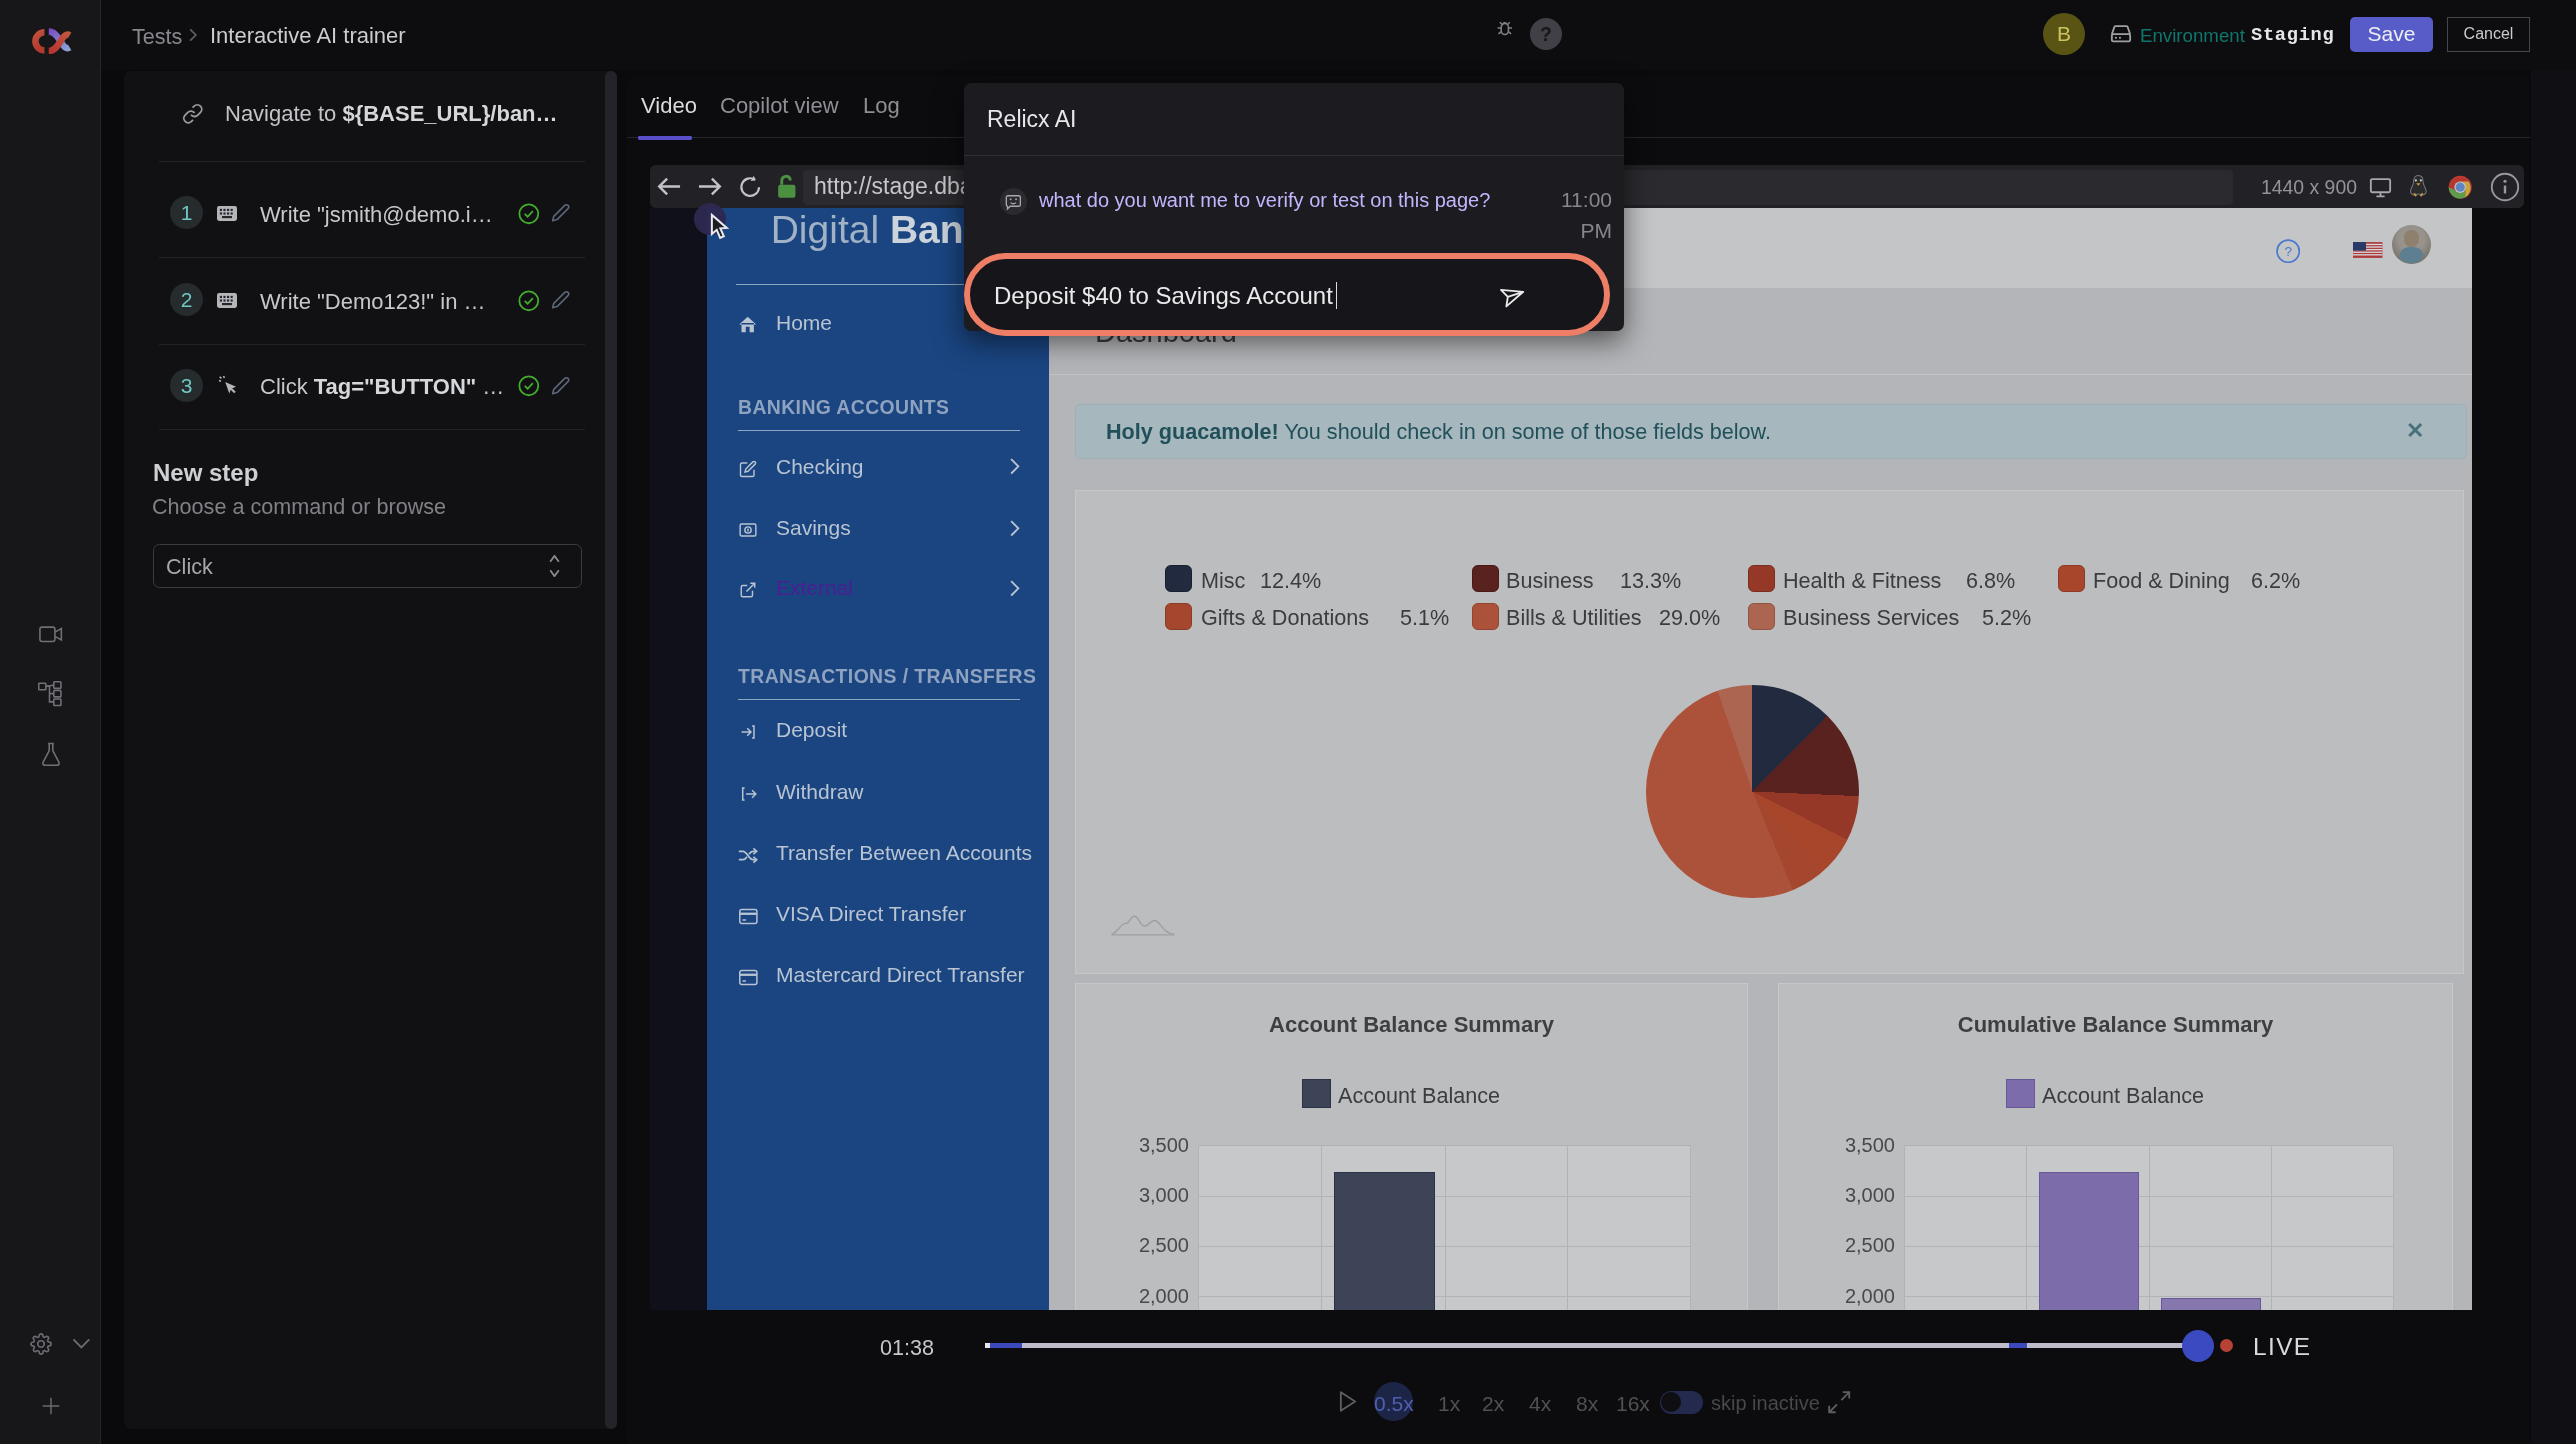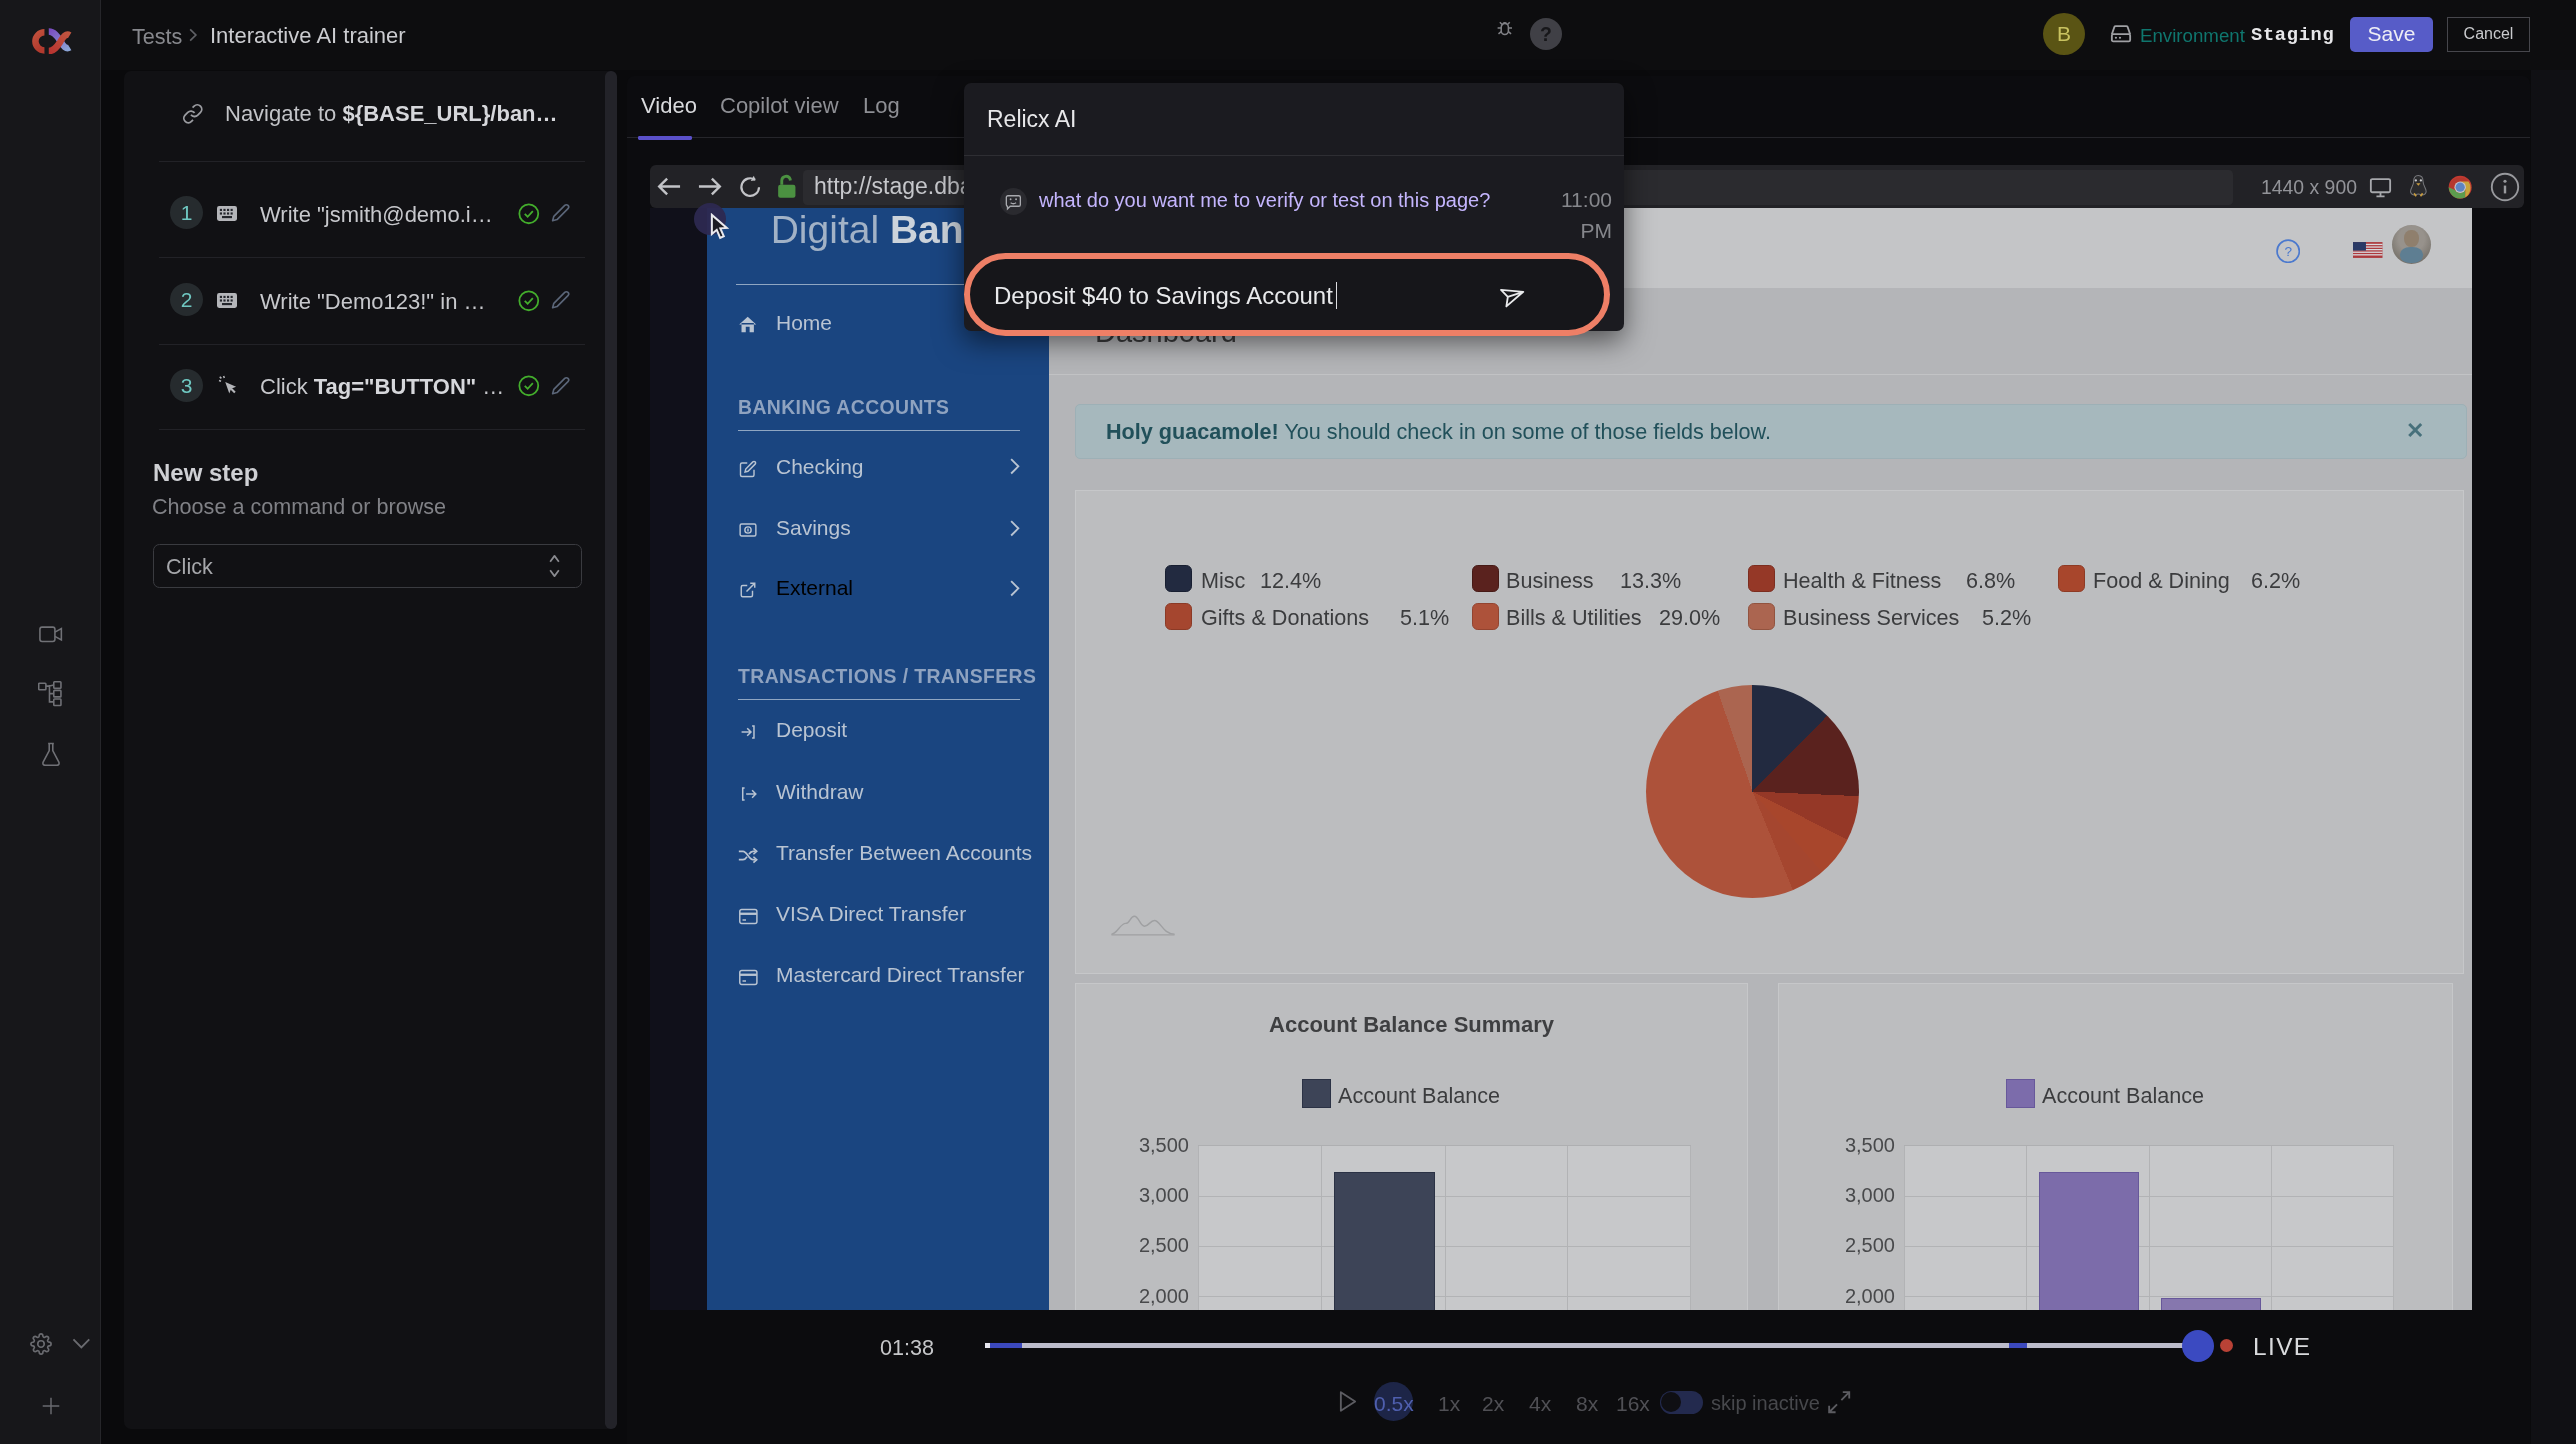--- a/index.html
+++ b/index.html
@@ -264,21 +264,21 @@
     <div class="abs" style="left:126px;top:308px;font-size:21px;color:#b9c4d2">Savings</div>
     <svg class="abs" style="left:359px;top:311px" width="11.5" height="18.7" viewBox="0 0 16 26">
         <path d="M3 3 L13 13 L3 23" style="stroke:#b9c4d2;stroke-width:2.6;fill:none"></path>
       </svg>
     <svg class="abs" style="left:89px;top:373px" width="18" height="18" viewBox="0 0 24 24">
         <g style="stroke:#b9c4d2;stroke-width:1.9;fill:none">
           <path d="M18 13v6a2 2 0 0 1-2 2H5a2 2 0 0 1-2-2V8a2 2 0 0 1 2-2h6"></path>
           <path d="M15 3h6v6M10 14L21 3"></path>
         </g>
       </svg>
-    <div class="abs" style="left:126px;top:368px;font-size:21px;color:#000000">External</div>
+    <div class="abs" style="left:126px;top:368px;font-size:21px;color:#4c1d95">External</div>
     <svg class="abs" style="left:359px;top:371px" width="11.5" height="18.7" viewBox="0 0 16 26">
         <path d="M3 3 L13 13 L3 23" style="stroke:#b9c4d2;stroke-width:2.6;fill:none"></path>
       </svg>
     <div class="abs" style="left:88px;top:457px;font-size:19.4px;font-weight:bold;color:#8fa3c0;letter-spacing:0.4px">TRANSACTIONS / TRANSFERS</div>
     <div class="abs" style="left:88px;top:491px;width:282px;height:0.7px;background:#8fa6c2"></div>
     <svg class="abs" style="left:89px;top:515px" width="18.7" height="18" viewBox="0 0 24 24">
         <g style="stroke:#b9c4d2;stroke-width:2;fill:none">
           <path d="M3 12 L15 12 M10.5 7 L15.5 12 L10.5 17"></path>
           <path d="M17 4 L19.5 4 L19.5 20 L17 20"></path>
         </g>
@@ -388,20 +388,21 @@
       <div class="abs" style="left:0;top:100px;width:493px;height:0.7px;background:#b2b3b5"></div>
       <div class="abs" style="left:0;top:150px;width:493px;height:0.7px;background:#b2b3b5"></div>
       <div class="abs" style="left:0;top:0;width:0.7px;height:165px;background:#b2b3b5"></div>
       <div class="abs" style="left:123px;top:0;width:0.7px;height:165px;background:#b2b3b5"></div>
       <div class="abs" style="left:247px;top:0;width:0.7px;height:165px;background:#b2b3b5"></div>
       <div class="abs" style="left:369px;top:0;width:0.7px;height:165px;background:#b2b3b5"></div>
       <div class="abs" style="left:492px;top:0;width:0.7px;height:165px;background:#b2b3b5"></div>
       <div class="abs" style="left:136px;top:26px;width:101px;height:139px;background:#3d4457;border:1.4px solid #2b3245;border-bottom:none"></div>
     </div>
     <div class="abs" style="left:1128px;top:775px;width:675px;height:328px;background:#bcbdbf;border:0.7px solid #c6c7c9"></div>
+    <div class="abs" style="left:1128px;top:804px;width:675px;text-align:center;font-size:22px;font-weight:bold;color:#3e3f41">Cumulative Balance Summary</div>
     <div class="abs" style="left:1356px;top:871px;width:29px;height:29px;background:#7c6cab;border:1.4px solid #67589a"></div>
     <div class="abs" style="left:1392px;top:875px;font-size:21.6px;color:#3b3c3e">Account Balance</div>
     <div class="abs" style="left:1187px;top:926px;width:58px;text-align:right;font-size:20px;color:#48494b">3,500</div>
     <div class="abs" style="left:1187px;top:976px;width:58px;text-align:right;font-size:20px;color:#48494b">3,000</div>
     <div class="abs" style="left:1187px;top:1026px;width:58px;text-align:right;font-size:20px;color:#48494b">2,500</div>
     <div class="abs" style="left:1187px;top:1077px;width:58px;text-align:right;font-size:20px;color:#48494b">2,000</div>
     <div class="abs" style="left:1254px;top:937px;width:490px;height:165px;background:#c7c8ca;border-top:0.7px solid #aeafb1">
       <div class="abs" style="left:0;top:50px;width:490px;height:0.7px;background:#b2b3b5"></div>
       <div class="abs" style="left:0;top:100px;width:490px;height:0.7px;background:#b2b3b5"></div>
       <div class="abs" style="left:0;top:150px;width:490px;height:0.7px;background:#b2b3b5"></div>

